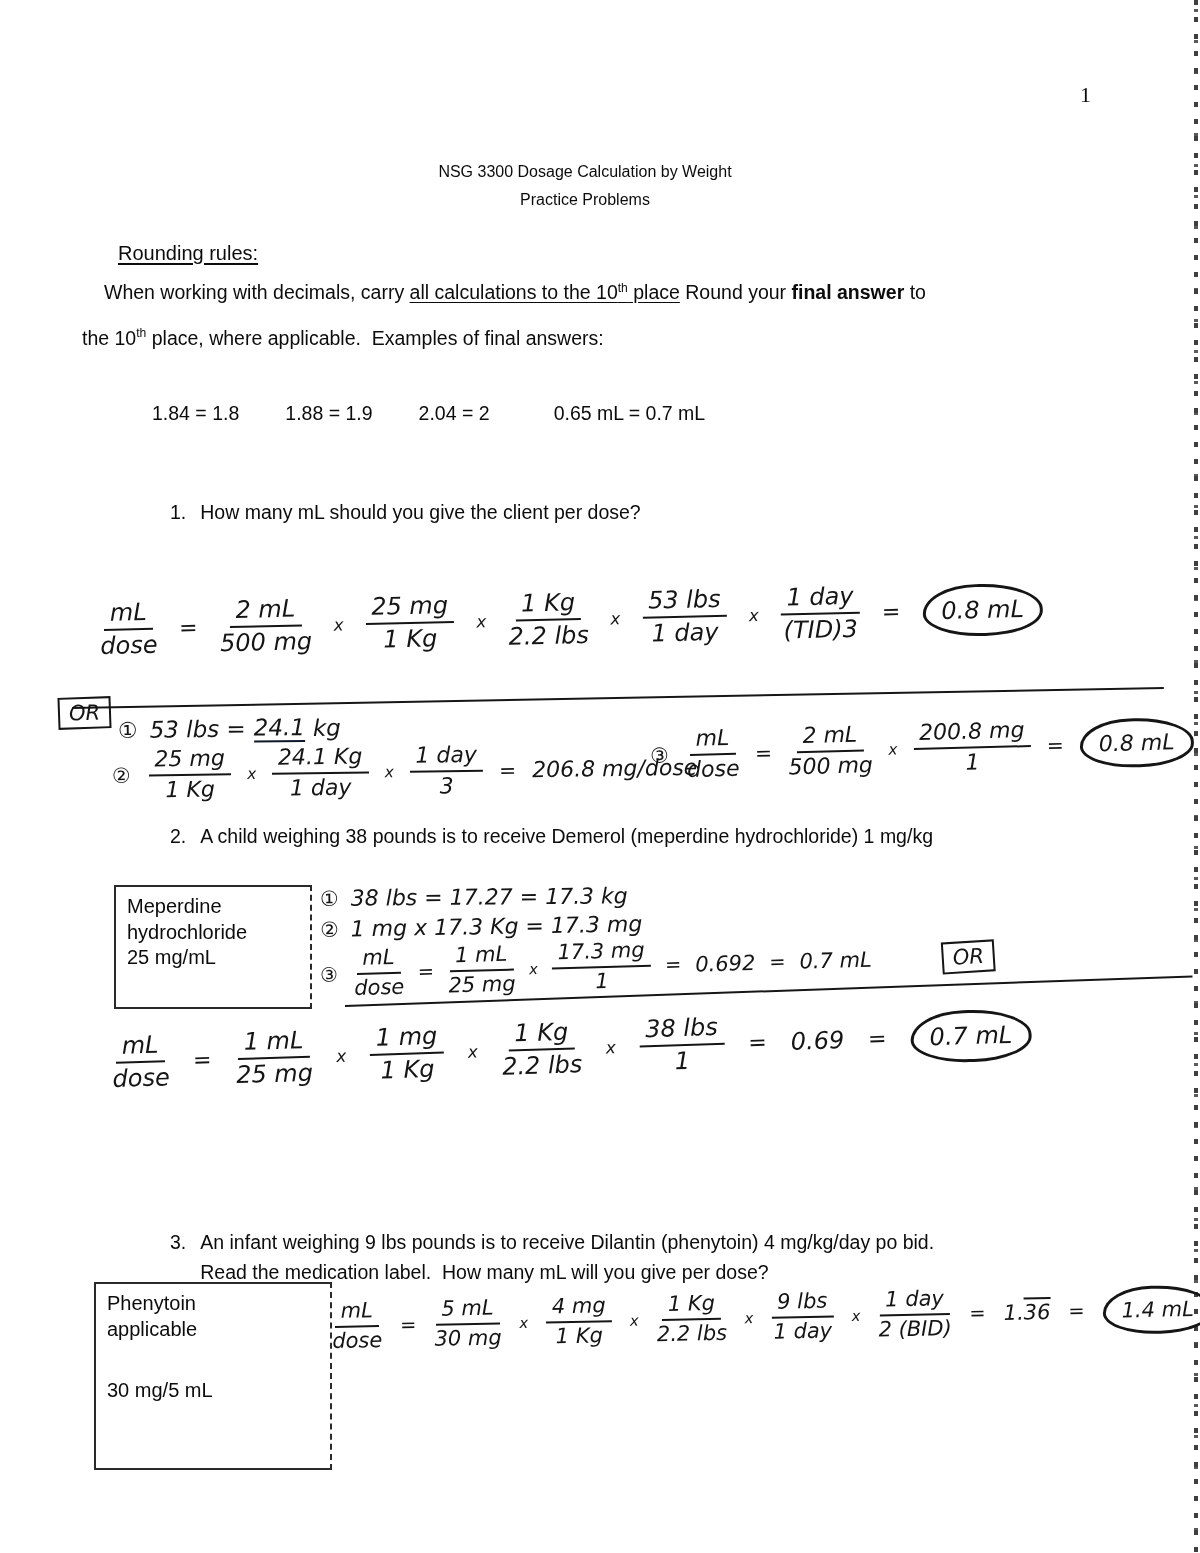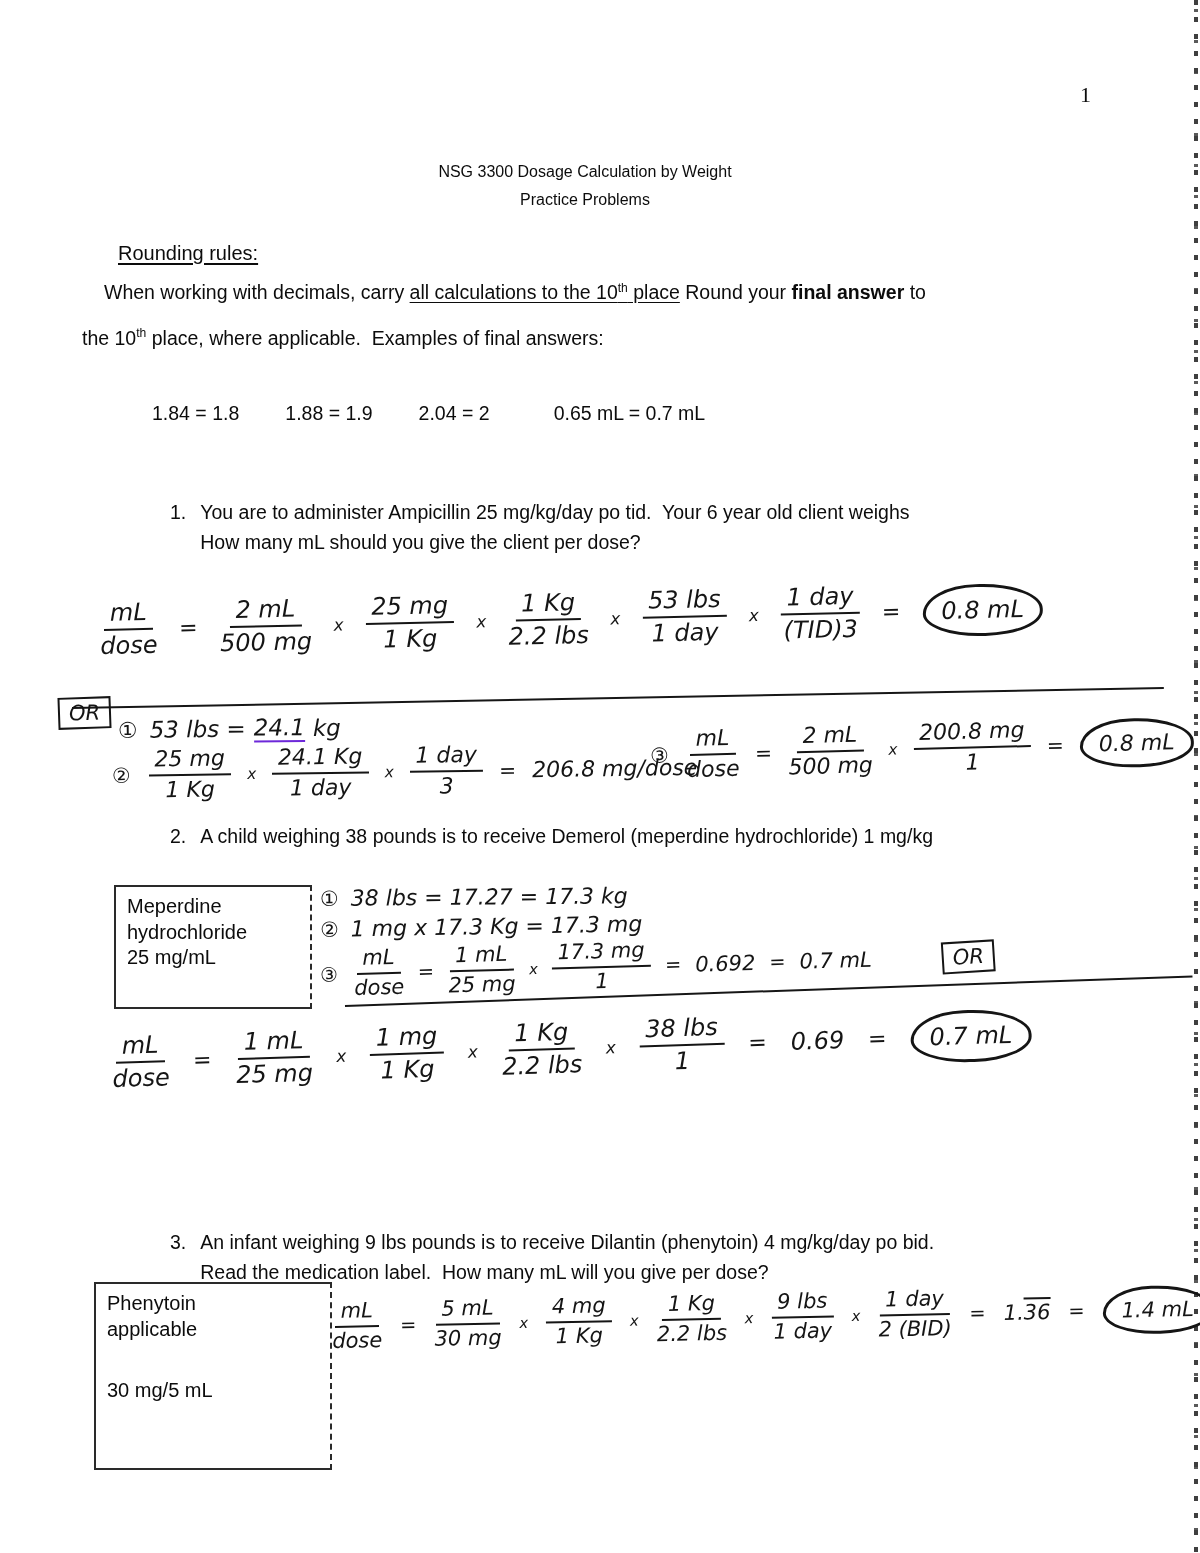--- a/index.html
+++ b/index.html
@@ -38,21 +38,21 @@
   .frac .fnum{border-bottom:2px solid #151515;padding:0 6px 2px;}
   .frac .fden{padding-top:2px;}
   .times{font-size:0.7em;padding:0 2px;}
   .eqsign{font-size:0.92em;padding:0 2px;}
   .circled{border:3px solid #151515;border-radius:46% 54% 50% 50% / 58% 52% 48% 46%;
     padding:9px 16px;font-style:italic;}
   .boxed{border:2.5px solid #151515;padding:2px 9px;transform:rotate(-2deg);display:inline-block;}
   .bullet{font-style:normal;font-size:0.95em;margin-right:4px;}
   .sep{position:absolute;border-top:2.5px solid #161616;transform-origin:left center;}
   .overbar{border-top:2px solid #151515;padding-top:1px;}
-  .uval{border-bottom:2px solid #6d28d9;}
+  .uval{border-bottom:2px solid #0f172a;}
 </style>
 </head>
 <body>
 
 <div class="page">
 
   <div class="edge-noise"></div>
 
   <div class="page-num">1</div>
 
@@ -72,21 +72,20 @@
   <div class="examples">
     <span>1.84 = 1.8</span>
     <span>1.88 = 1.9</span>
     <span>2.04 = 2</span>
     <span>0.65 mL = 0.7 mL</span>
   </div>
 
   <div class="problem" style="top:498px;">
     <span>1.</span>
     <div class="ptext">
-      <div>You are to administer Ampicillin 25 mg/kg/day po tid.&nbsp; Your 6 year old client weighs</div>
       <div>How many mL should you give the client per dose?</div>
     </div>
   </div>
 
   <div class="eqrow hw" style="left:100px;top:600px;gap:20px;font-size:24px;transform:rotate(-1.3deg);">
     <span class="frac">
         <span class="fnum">mL</span>
         <span class="fden">dose</span>
       </span>
     <span class="eqsign">=</span>

